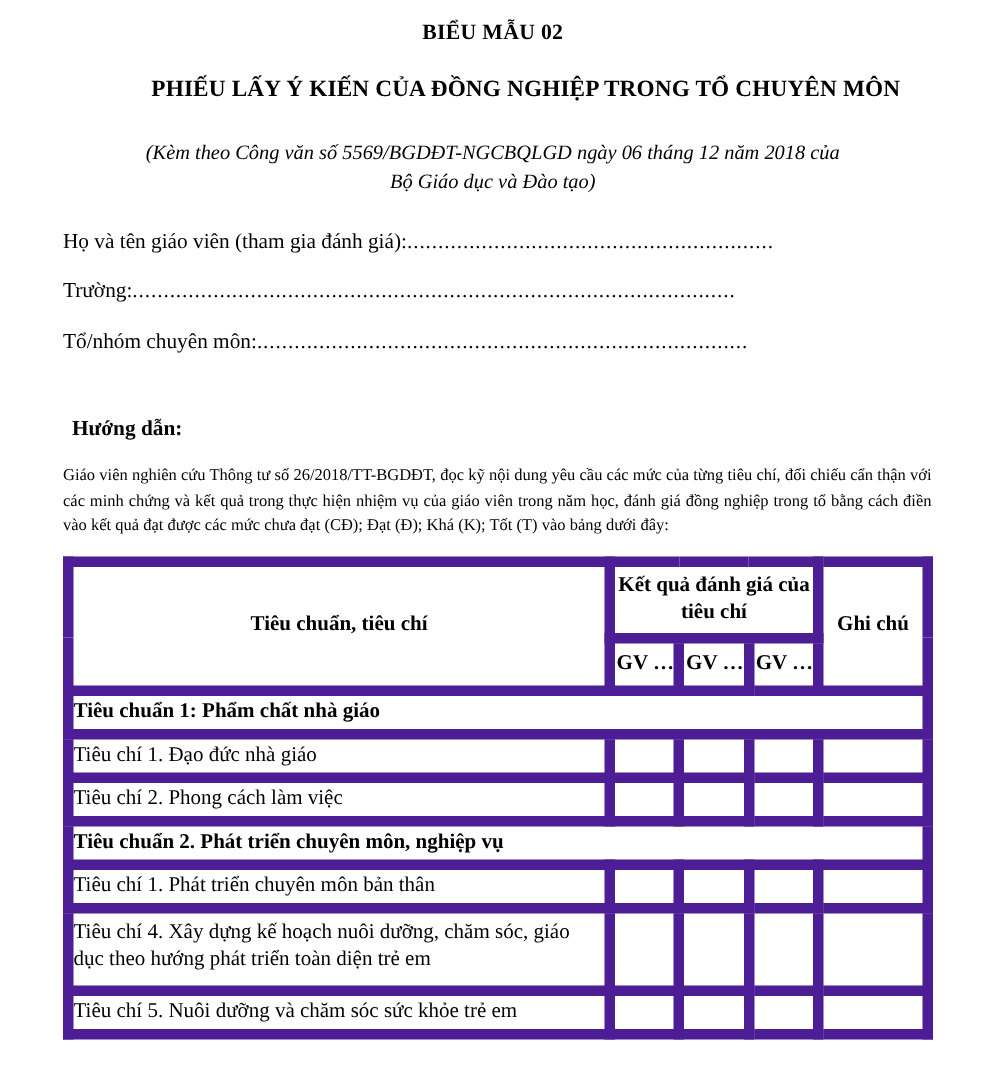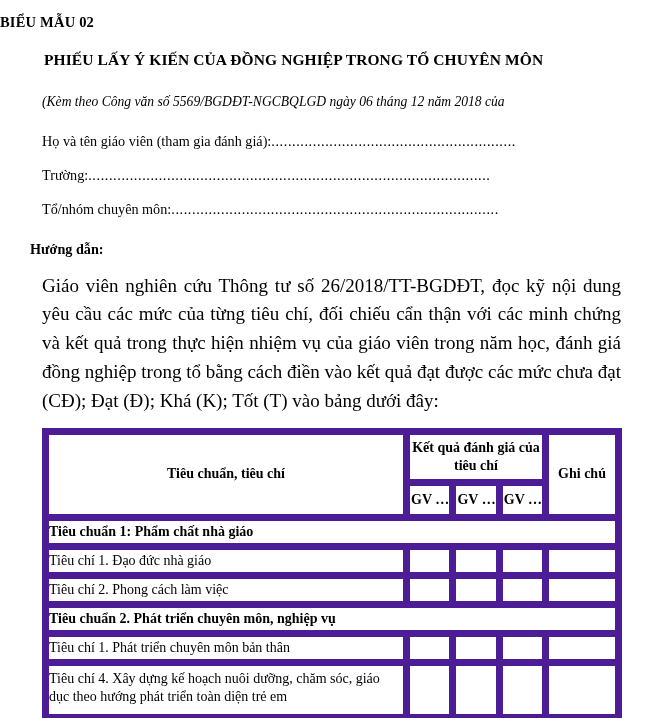--- a/index.html
+++ b/index.html
@@ -21,20 +21,21 @@
     width: 657px;
     height: 718px;
     padding: 0;
     box-sizing: border-box;
     background: #ffffff;
   }
 
   
   .title-block {
     padding-top: 14px;
+    text-align: center;
   }
   .doc-code {
     font-size: 14.5px;
     font-weight: bold;
     letter-spacing: 0.2px;
     line-height: 1.2;
   }
   .doc-title {
     font-size: 15.5px;
     font-weight: bold;
@@ -64,29 +65,29 @@
     line-height: 1.25;
     margin-bottom: 16px;
     white-space: nowrap;
     overflow: hidden;
   }
   .field-row:last-child { margin-bottom: 0; }
   .dots { letter-spacing: 0.6px; }
 
   
   .guide-head {
-    padding: 0 30px;
-    margin-top: 22px;
+    padding: 0 48px;
+    margin-top: 40px;
     font-size: 14.2px;
     font-weight: bold;
   }
   .guide-body {
     padding: 0 36px 0 42px;
     margin-top: 14px;
-    font-size: 19px;
+    font-size: 11px;
     line-height: 1.52;
     text-align: justify;
     text-justify: inter-word;
   }
 
   
   .table-wrap {
     margin-top: 12px;
     padding: 0 35px 0 42px;
   }
@@ -165,20 +166,21 @@
 </head>
 <body>
 
 <div class="page">
 
   <div class="title-block">
     <div class="doc-code">BIỂU MẪU 02</div>
     <div class="doc-title">PHIẾU LẤY Ý KIẾN CỦA ĐỒNG NGHIỆP TRONG TỔ CHUYÊN MÔN</div>
     <div class="doc-subtitle">
       <span class="sub-line">(Kèm theo Công văn số 5569/BGDĐT-NGCBQLGD ngày 06 tháng 12 năm 2018 của</span>
+      <span class="sub-line">Bộ Giáo dục và Đào tạo)</span>
     </div>
   </div>
 
   <div class="fields">
     <div class="field-row">
       <span>Họ và tên giáo viên (tham gia đánh giá):</span><span class="dots">...........................................................</span>
     </div>
     <div class="field-row">
       <span>Trường:</span><span class="dots">.................................................................................................</span>
     </div>

